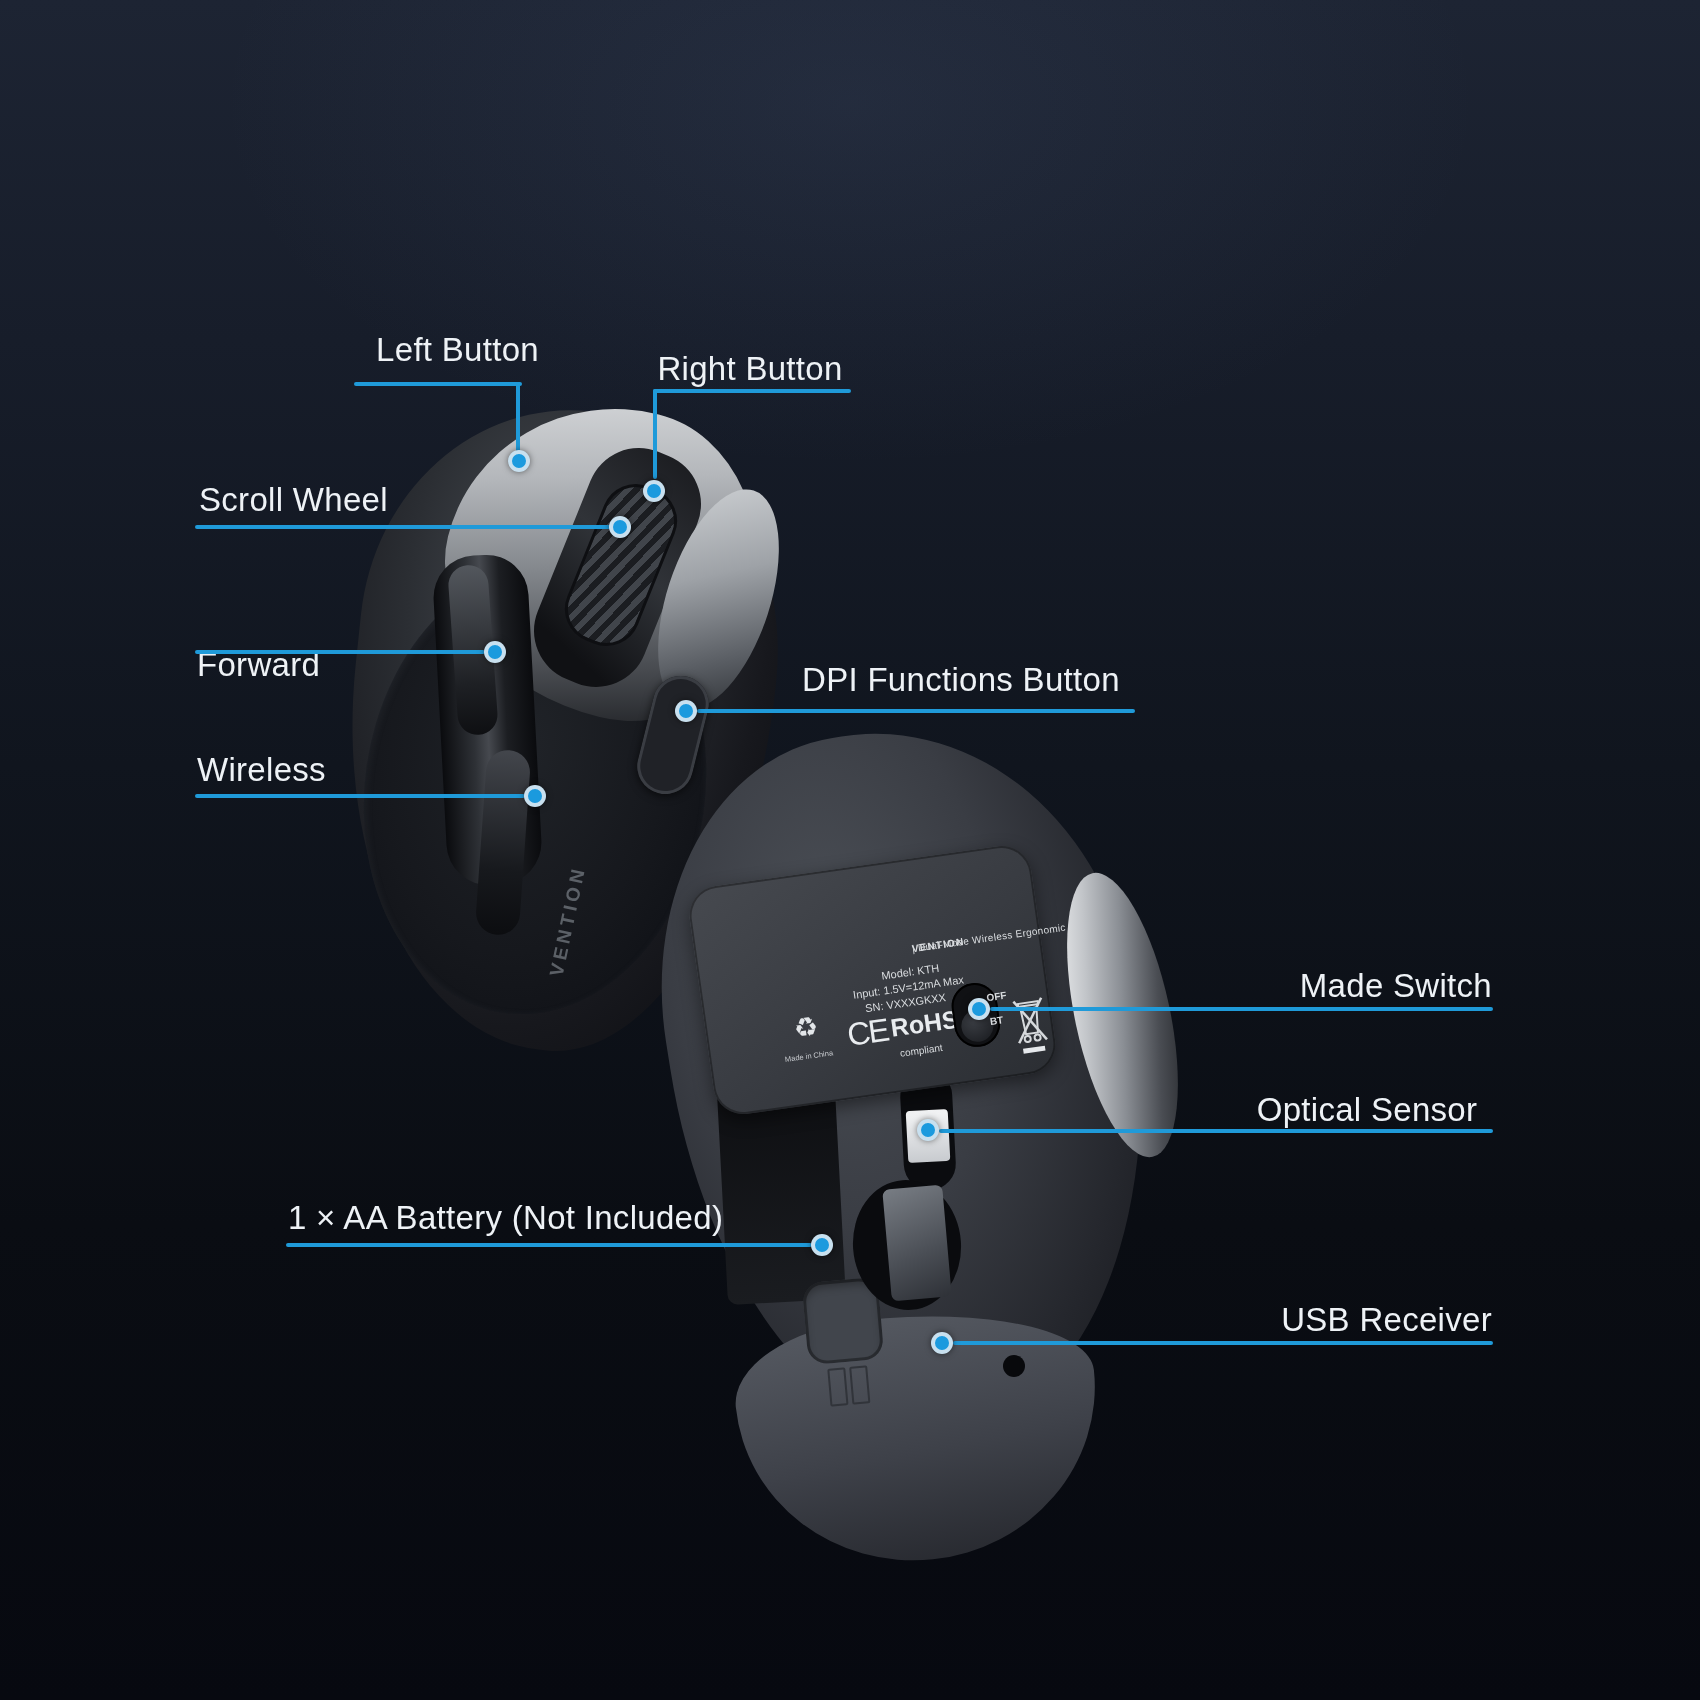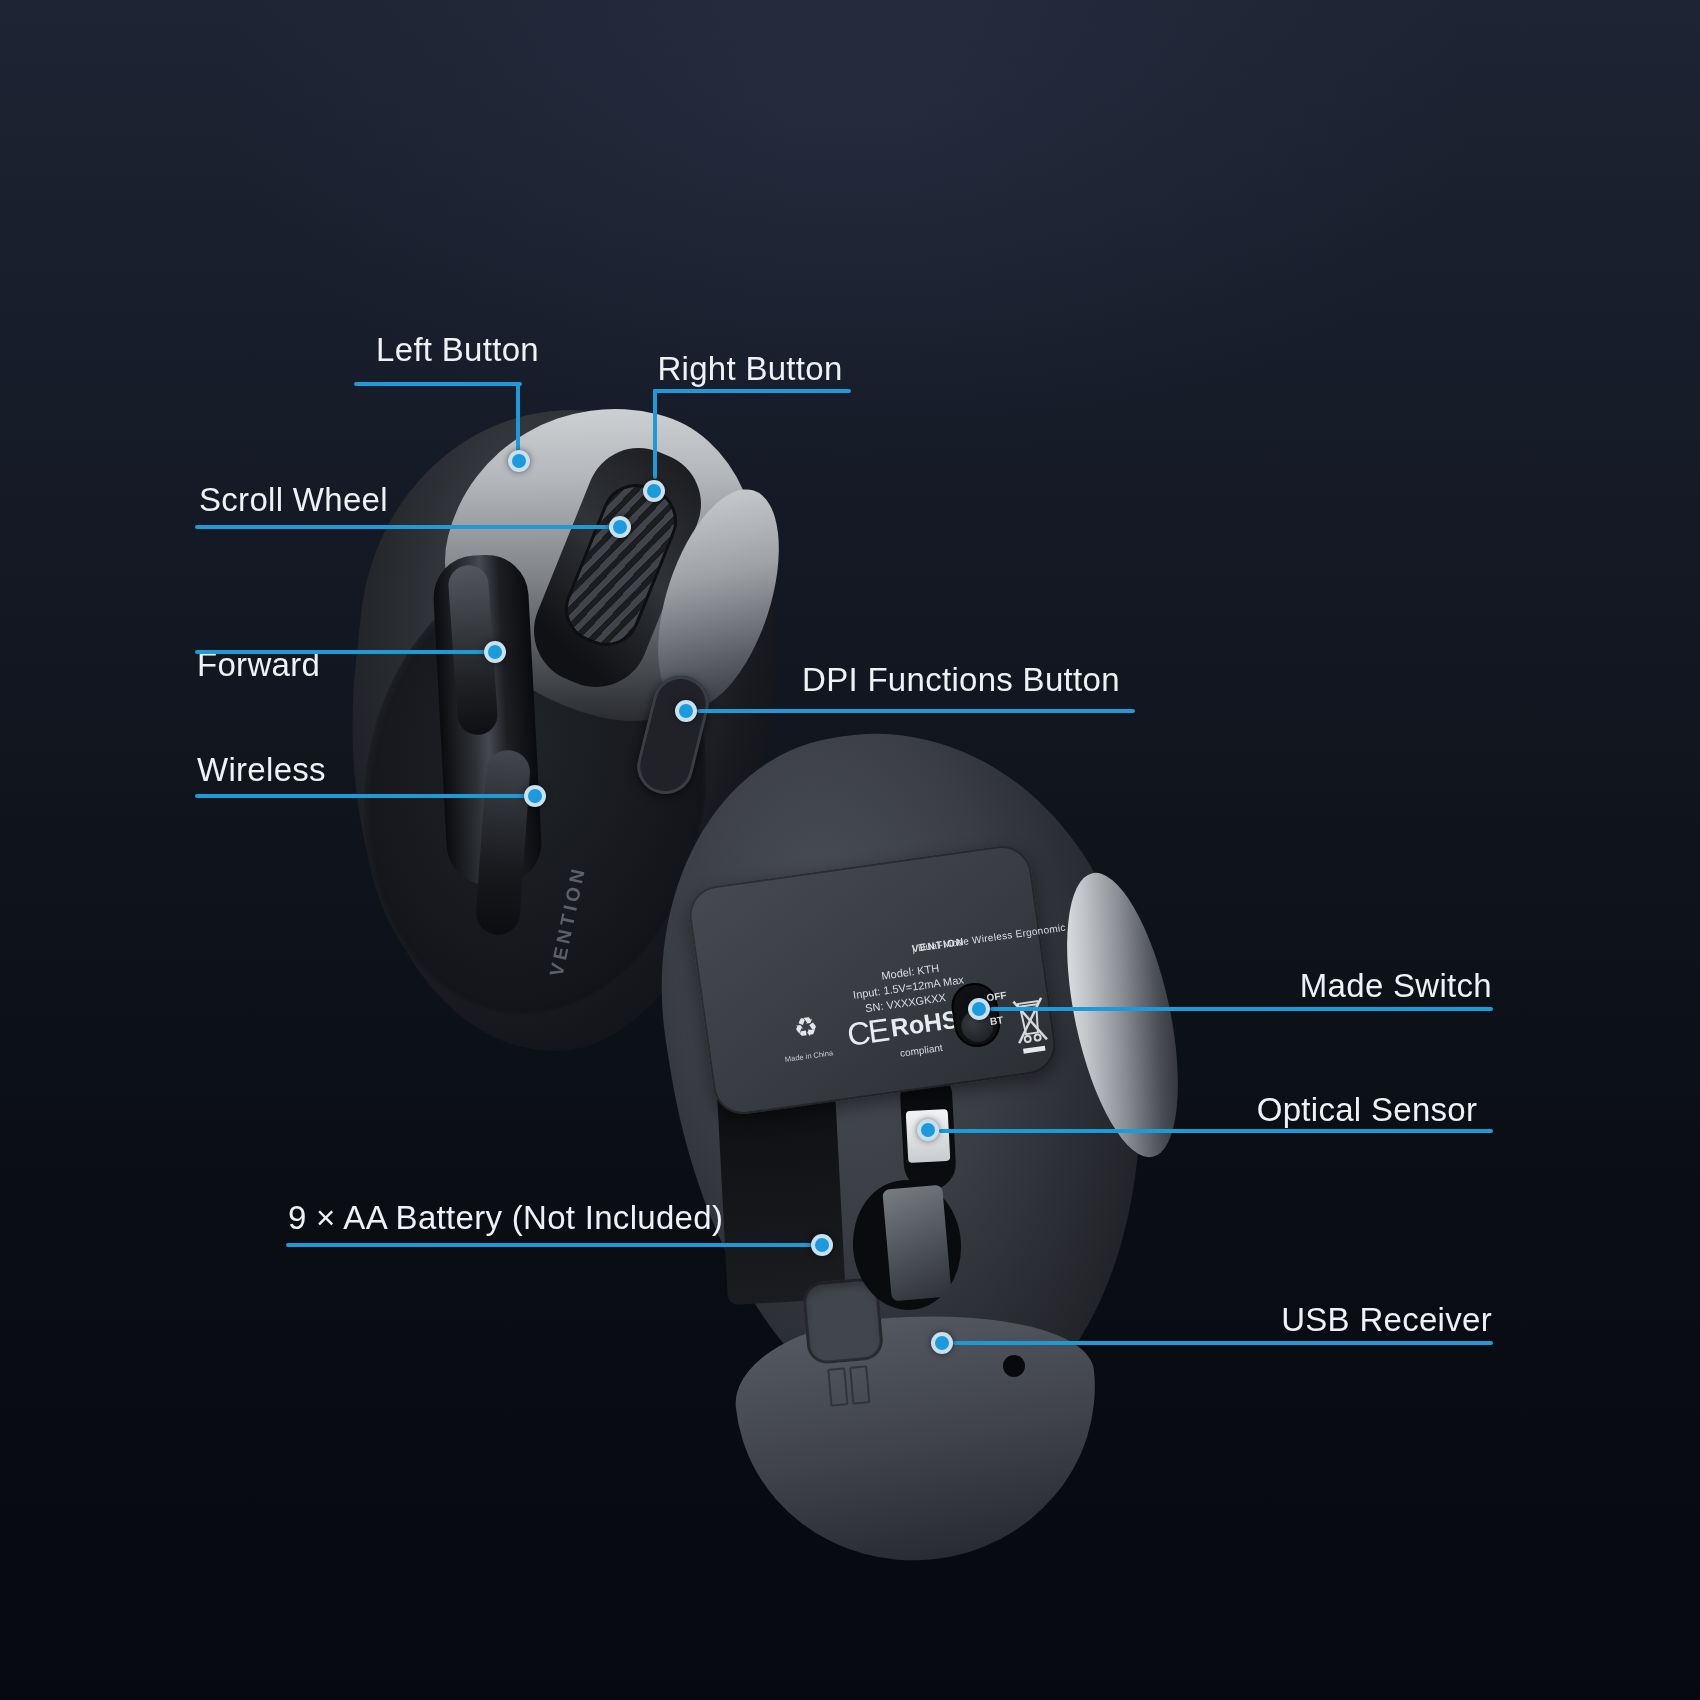--- a/index.html
+++ b/index.html
@@ -257,21 +257,21 @@
     <div class="dot c-ps-dot"></div>
   </div>
 
   <div>
     <div class="lbl c-os-label">Optical Sensor</div>
     <div class="hline c-os-hline"></div>
     <div class="dot c-os-dot"></div>
   </div>
 
   <div>
-    <div class="lbl c-bat-label">9 × AA Battery (Not Included)</div>
+    <div class="lbl c-bat-label">1 × AA Battery (Not Included)</div>
     <div class="hline c-bat-hline"></div>
     <div class="dot c-bat-dot"></div>
   </div>
 
   <div>
     <div class="lbl c-usb-label">USB Receiver</div>
     <div class="hline c-usb-hline"></div>
     <div class="dot c-usb-dot"></div>
   </div>
 

